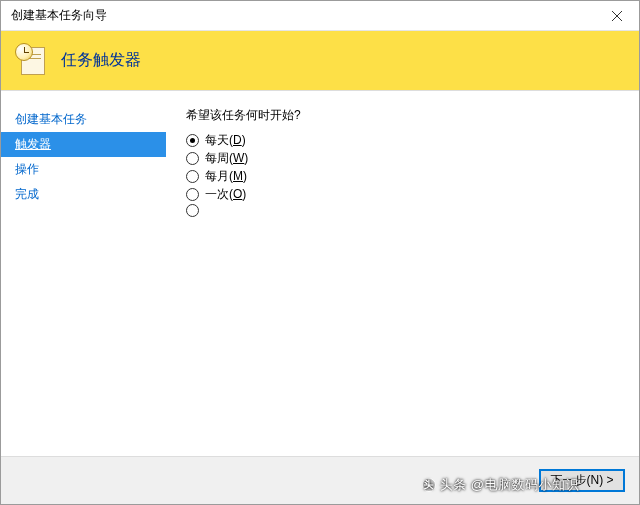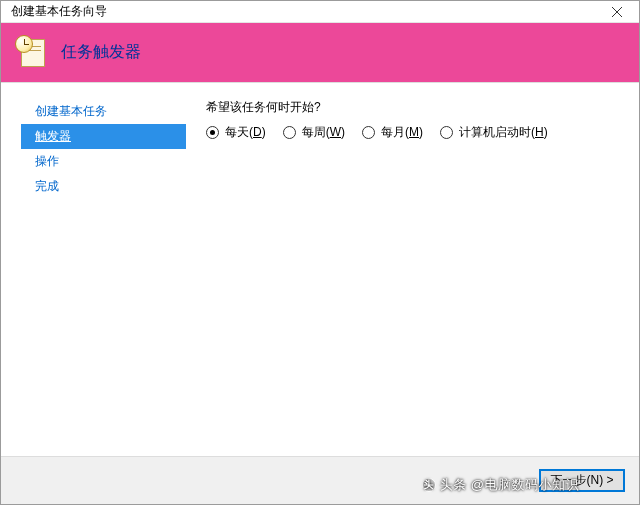--- a/index.html
+++ b/index.html
@@ -12,21 +12,21 @@
     overflow: hidden;
   }
   .window {
     width: 640px; height: 505px;
     border: 1px solid #9b9b9b;
     display: flex;
     flex-direction: column;
     background: #fff;
   }
   .titlebar {
-    height: 22px;
+    height: 30px;
     display: flex;
     align-items: center;
     background: #fff;
     border-bottom: 1px solid #e5e5e5;
     font-family: Liberation Serif, serif;
   }
   .titlebar-title {
     padding-left: 10px;
     flex: 1;
     font-size: 12px;
@@ -36,21 +36,21 @@
     width: 45px; height: 29px;
     display: flex; align-items: center; justify-content: center;
     color: #333;
   }
   .titlebar-close svg { width: 10px; height: 10px; stroke: #333; stroke-width: 1; }
   .header {
     height: 60px;
     display: flex;
     align-items: center;
     padding-left: 16px;
-    background: #ec4899;
+    background: #fde047;
     border-bottom: 1px solid #ddd;
   }
   .header-icon {
     width: 32px; height: 32px;
     margin-right: 12px;
     position: relative;
   }
   .header-icon .doc {
     position: absolute;
     left: 4px; top: 2px;
@@ -92,21 +92,20 @@
   }
   .header-title {
     font-size: 16px;
     color: #003399;
   }
   .body {
     flex: 1;
     display: flex;
     min-height: 0;
     position: relative;
-    padding-left: 20px;
   }
   .sidebar {
     width: 165px;
     padding-top: 16px;
     background: #fff;
   }
   .sidebar-item {
     padding: 4px 6px 4px 14px;
     color: #0066cc;
     cursor: default;
@@ -120,22 +119,22 @@
   .content {
     flex: 1;
     padding: 16px 10px 10px 20px;
   }
   .question {
     color: #000;
     margin-bottom: 8px;
   }
   .radio-group {
     display: flex;
-    flex-direction: row;
-    gap: 17px;
+    flex-direction: column;
+    gap: 1px;
   }
   .radio-option {
     display: flex;
     align-items: center;
     gap: 6px;
     cursor: default;
   }
   .radio {
     width: 13px; height: 13px;
     border: 1px solid #333;
@@ -245,21 +244,24 @@
           <label class="radio-option">
             <span class="radio"></span>
             <span class="radio-label">每周(<u>W</u>)</span>
           </label>
           <label class="radio-option">
             <span class="radio"></span>
             <span class="radio-label">每月(<u>M</u>)</span>
           </label>
           <label class="radio-option">
             <span class="radio"></span>
-            <span class="radio-label">计算机启动时(<u>H</u>)</span>
+            <span class="radio-label">一次(<u>O</u>)</span>
+          </label>
+          <label class="radio-option">
+            <span class="radio"></span>
           </label>
         </div>
     </div>
   </div>
 
   <div class="footer">
     <button class="btn default">下一步(N) &gt;</button>
     <div class="watermark">
       <span class="wm-icon">头</span>
       <span>头条 @电脑数码小知识</span>

